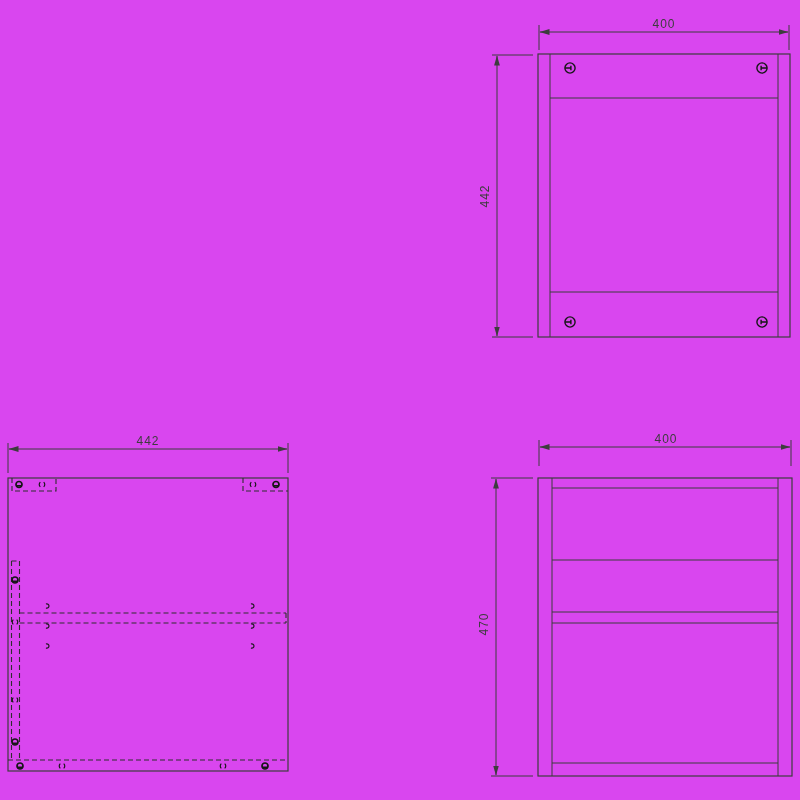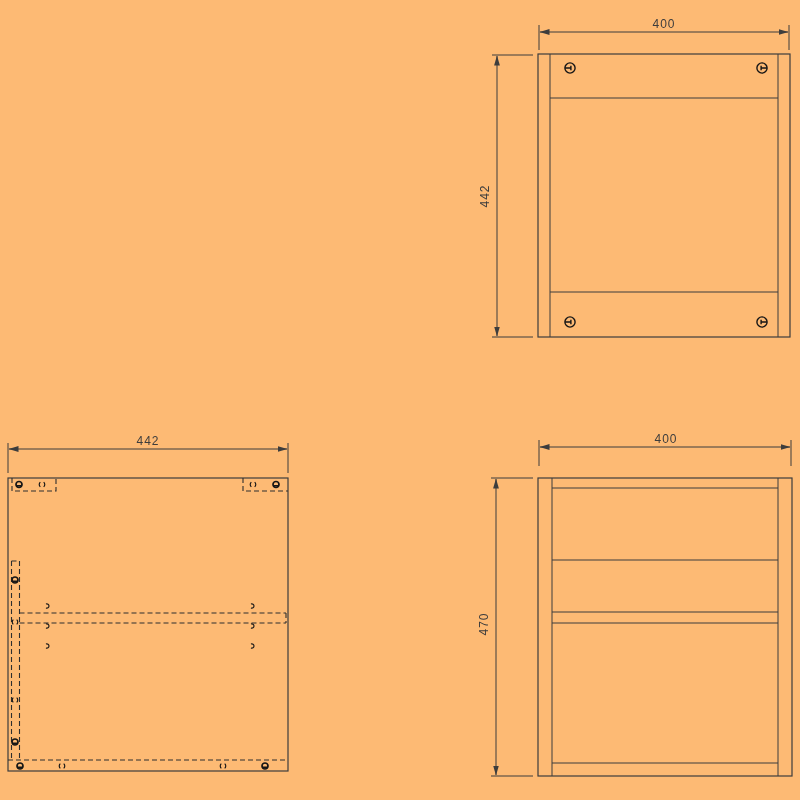--- a/index.html
+++ b/index.html
@@ -5,21 +5,21 @@
   html, body {
     margin: 0;
     padding: 0;
     background: #ffffff;
     font-family: "Liberation Sans", sans-serif;
   }
   .canvas-wrap {
     position: relative;
     width: 800px;
     height: 800px;
-    background: #fdba74;
+    background: #d946ef;
     overflow: hidden;
   }
   svg { display: block; }
   .solid   { stroke: #3d3d3d; stroke-width: 1.2; fill: none; }
   .thin    { stroke: #3d3d3d; stroke-width: 1;   fill: none; }
   .dashed  { stroke: #2e2e2e; stroke-width: 1.1; fill: none; stroke-dasharray: 5 3; }
   .dim     { stroke: #3d3d3d; stroke-width: 1;   fill: none; }
   .dimtext {
     font-family: "Liberation Sans", sans-serif;
     font-size: 12px;

